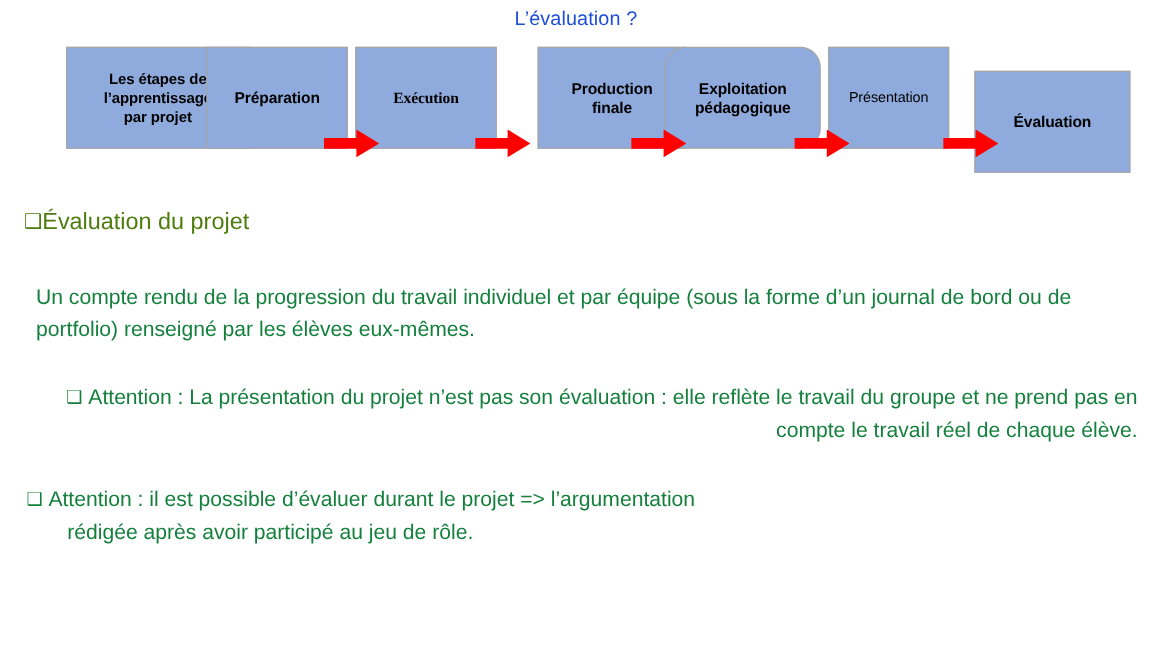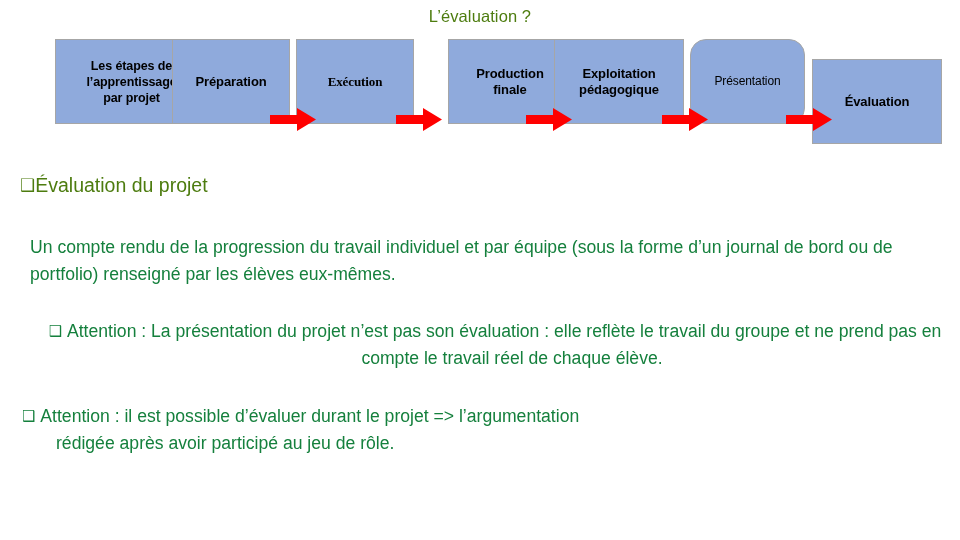--- a/index.html
+++ b/index.html
@@ -10,21 +10,21 @@
     overflow:hidden;
     position:relative;
   }
   #slide{position:relative;width:960px;height:540px;}
 
   
   .slide-title{
     position:absolute;
     left:0; top:6px; width:960px;
     text-align:center;
-    color:#4d7c0f;
+    color:#1d4ed8;
     font-size:16.5px;
     font-weight:400;
     letter-spacing:.1px;
     line-height:20px;
     white-space:nowrap;
   }
 
   
   .chain{position:absolute;left:0;top:0;width:960px;height:140px;}
   .stage-box{
@@ -76,21 +76,21 @@
     vertical-align:1px;
   }
 
   .para{
     position:absolute;
     color:#15803d;
     font-size:17.6px;
     line-height:27px;
   }
   .para.p1{left:30px; top:234px; width:925px; text-align:left;}
-  .para.p2{left:30px; top:318px; width:930px; text-align:center;}
+  .para.p2{left:18px; top:318px; width:930px; text-align:right;}
   .para.p3{left:22px; top:403px; width:925px; text-align:justify;}
   .para .sq{
     font-family:"DejaVu Sans", sans-serif;
     font-size:15px;
     vertical-align:1px;
   }
   .para .hang{
     display:block;
     padding-left:34px;
     text-indent:-34px;
@@ -116,25 +116,25 @@
     </div>
 
     <div class="stage-box" style="left:296px;width:118px;font-family:Liberation Serif, serif;">
       <span class="stage-label">Exécution</span>
     </div>
 
     <div class="stage-box" style="left:448px;width:124px;">
       <span class="stage-label">Production<br>finale</span>
     </div>
 
-    <div class="stage-box" style="left:554px;width:130px;">
+    <div class="stage-box" style="left:554px;width:130px;border-radius:17px;">
       <span class="stage-label">Exploitation<br>pédagogique</span>
     </div>
 
-    <div class="stage-box thin" style="left:690px;width:115px;border-radius:16px;">
+    <div class="stage-box thin" style="left:690px;width:101px;">
       <span class="stage-label">Présentation</span>
     </div>
 
     <div class="stage-box" style="left:812px;width:130px;margin-top:20px;">
       <span class="stage-label">Évaluation</span>
     </div>
 
     <div class="arrow" style="left:270px;">
       <svg viewBox="0 0 46 23">
           <path d="M0 7 L27 7 L27 0 L46 11.5 L27 23 L27 16 L0 16 Z" fill="#ff0000"></path>

